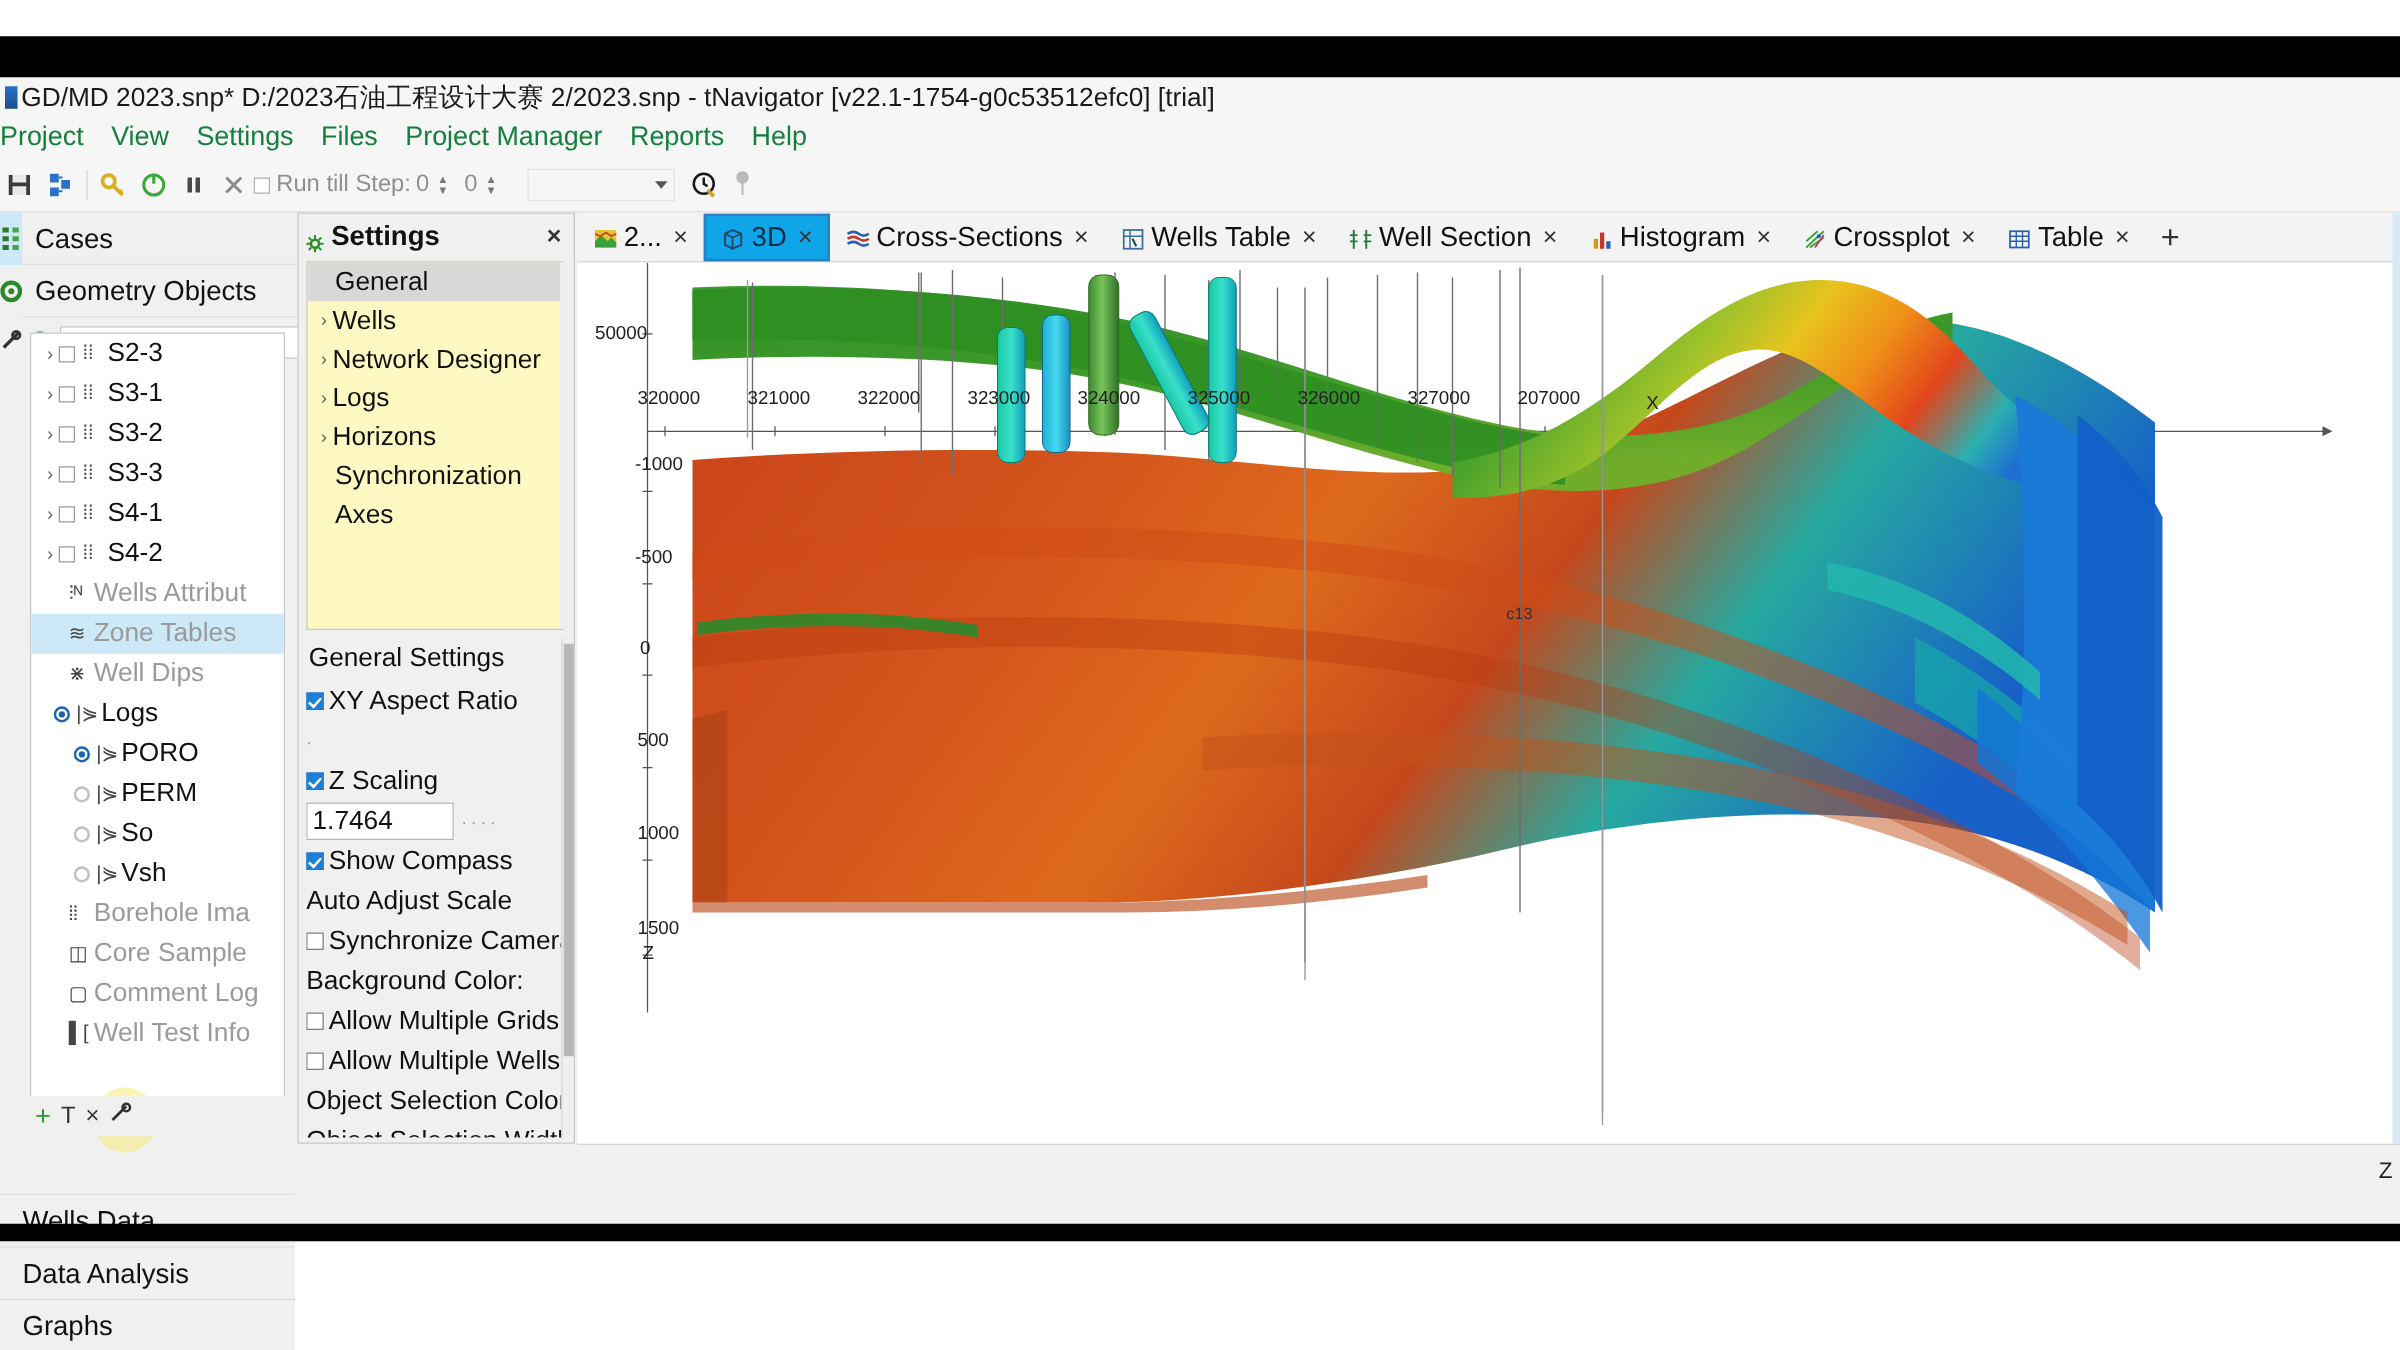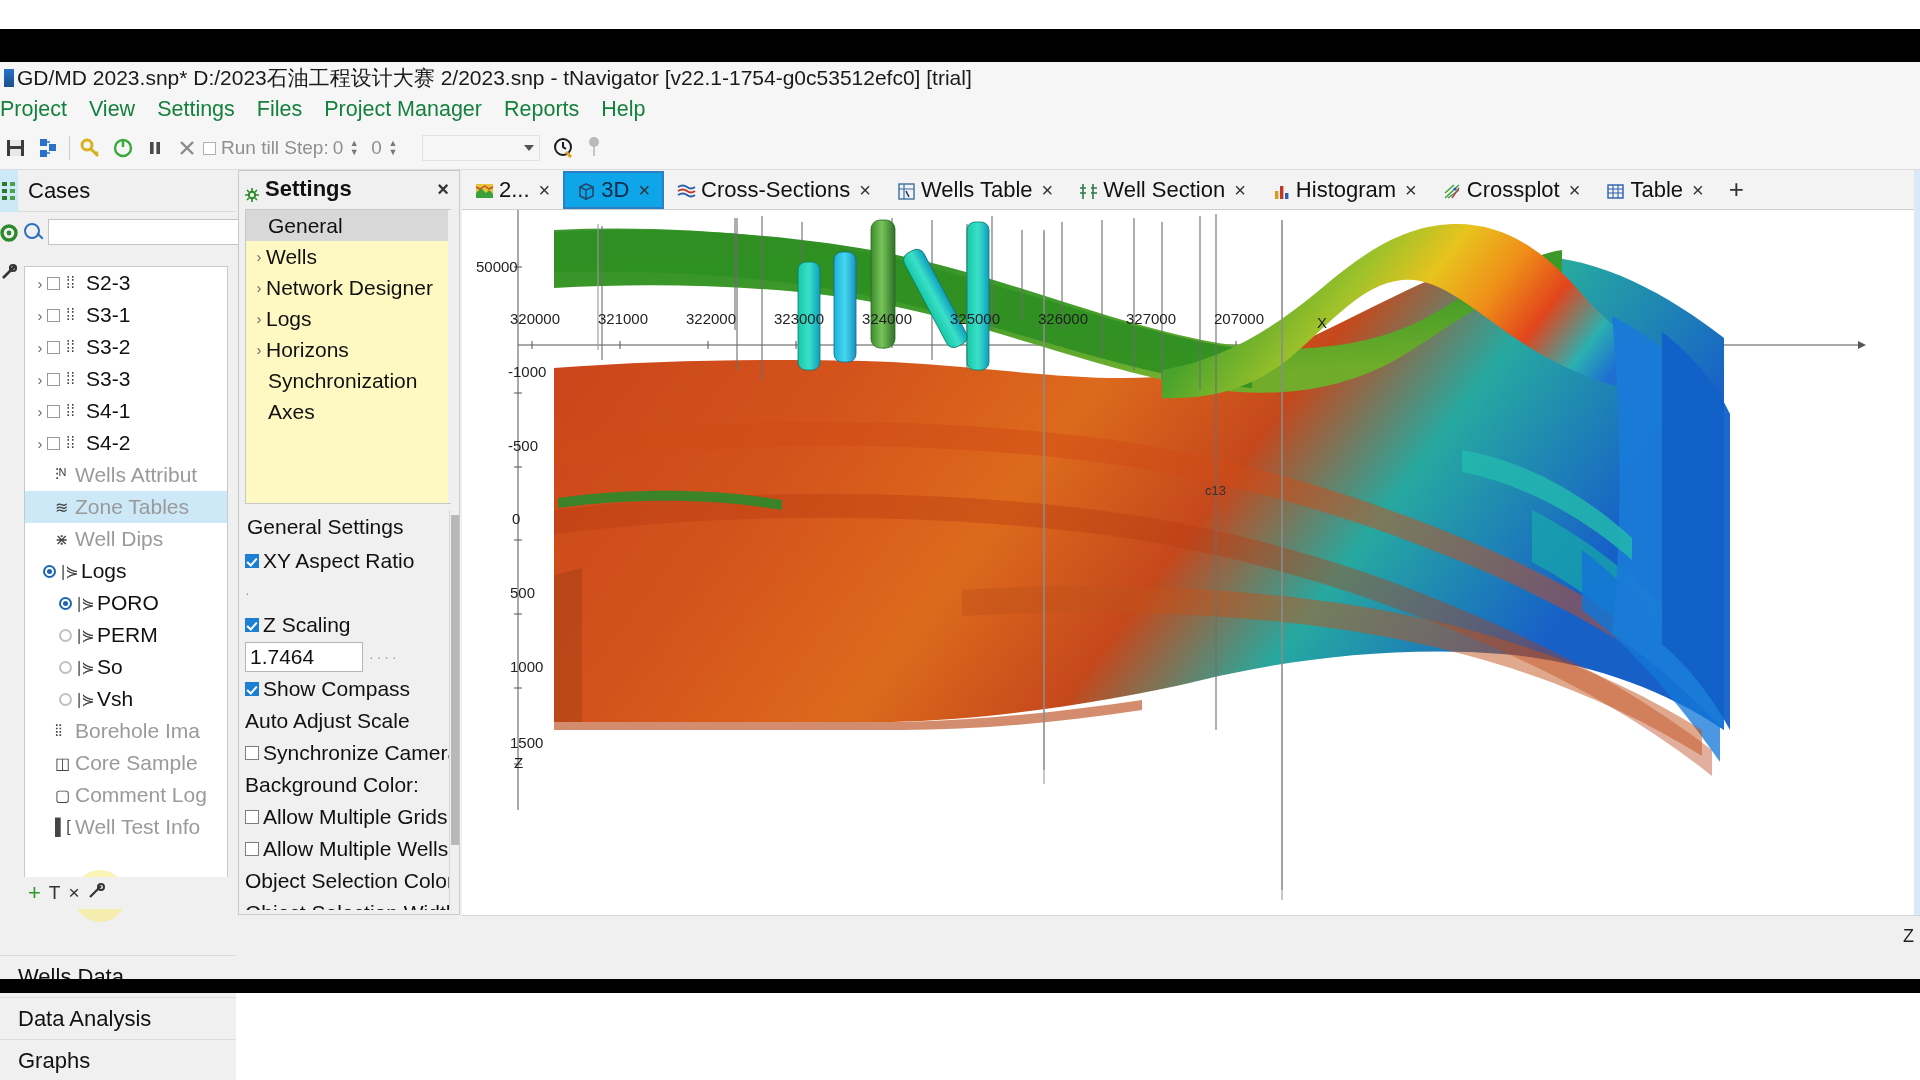--- a/index.html
+++ b/index.html
@@ -395,20 +395,23 @@
       <svg width="18" height="36" viewBox="0 0 18 36">
           <path d="M3 24l8-8M11 16l4-4" stroke="#333" stroke-width="2.6"></path>
           <circle cx="13" cy="14" r="3" fill="none" stroke="#333" stroke-width="2.2"></circle>
         </svg>
     </div>
   </div>
 
   <div class="leftpanel">
     <div class="panel-hdr">
       <span>Cases</span>
+    </div>
+    <div class="panel-hdr">
+      <span>Geometry Objects</span>
     </div>
 
     <div class="searchrow">
       <span class="mag"></span>
       <input class="search-inp" type="text" value="" placeholder="" style="">
       <span class="list-ic">
         <svg width="20" height="20" viewBox="0 0 20 20">
             <rect x="2" y="4" width="16" height="2.6" fill="#1f7a1f"></rect>
             <rect x="2" y="9" width="11" height="2.6" fill="#1f7a1f"></rect>
             <rect x="2" y="14" width="16" height="2.6" fill="#1f7a1f"></rect>

